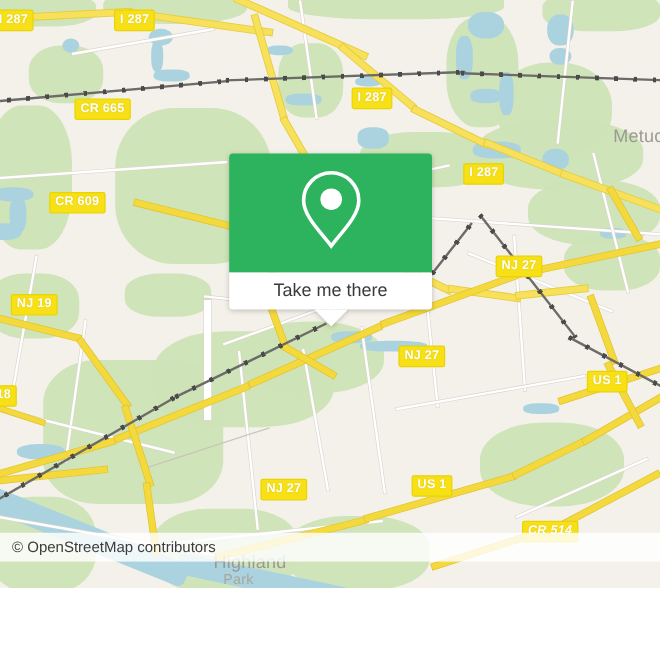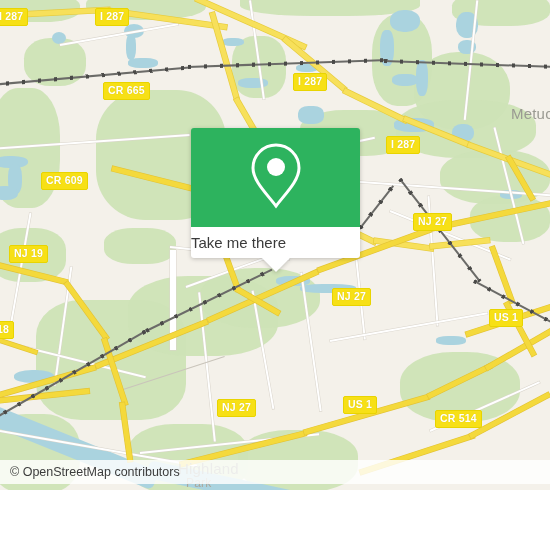--- a/index.html
+++ b/index.html
@@ -115,41 +115,41 @@
     display: flex;
     align-items: center;
     justify-content: center;
   }
   #callout-bottom {
     height: 31px;
     background: #ffffff;
     border-radius: 0 0 3px 3px;
     display: flex;
     align-items: center;
-    justify-content: flex-start;
+    justify-content: center;
   }
   #callout-label {
     color: #3a3a3a;
     font-size: 15px;
   }
   #callout-tail {
     position: absolute;
     left: 50%;
     top: 130px;
     width: 0; height: 0;
     margin-left: -14px;
     border-left: 14px solid transparent;
     border-right: 14px solid transparent;
     border-top: 14px solid #ffffff;
   }
 
   
   #attrib {
     position: absolute;
-    left: 0; top: 460px;
+    left: 0; top: 444px;
     width: 550px; height: 24px;
     background: rgba(255,255,255,.82);
     display: flex;
     align-items: center;
   }
   #attrib-text {
     color: #3c3c3c;
     font-size: 12.5px;
     padding-left: 10px;
   }
@@ -334,32 +334,32 @@
     <div class="rail" style="left:350px;top:240px;width:70px;height:1.6px;transform:rotate(-52deg);"></div>
     <div class="rail" style="left:-10px;top:420px;width:180px;height:1.6px;transform:rotate(-30deg);"></div>
     <div class="rail" style="left:146px;top:330px;width:140px;height:1.6px;transform:rotate(-26deg);"></div>
 
     <div class="placelabel" style="left:511px;top:105px;">Metuc</div>
     <div class="placelabel" style="left:178px;top:460px;">Highland</div>
     <div class="placelabel small" style="left:186px;top:476px;">Park</div>
 
     <div class="shield" style="left:-6px;top:8px;">I 287</div>
     <div class="shield" style="left:95px;top:8px;">I 287</div>
-    <div class="shield" style="left:62px;top:82px;margin-left:41px;">CR 665</div>
+    <div class="shield" style="left:62px;top:82px;">CR 665</div>
     <div class="shield" style="left:293px;top:73px;">I 287</div>
     <div class="shield" style="left:386px;top:136px;">I 287</div>
-    <div class="shield" style="left:41px;top:172px;">CR 609</div>
+    <div class="shield" style="left:41px;top:160px;">CR 609</div>
     <div class="shield" style="left:9px;top:245px;">NJ 19</div>
     <div class="shield" style="left:413px;top:213px;">NJ 27</div>
     <div class="shield" style="left:332px;top:288px;">NJ 27</div>
     <div class="shield" style="left:489px;top:309px;">US 1</div>
     <div class="shield" style="left:-8px;top:321px;">18</div>
     <div class="shield" style="left:217px;top:399px;">NJ 27</div>
     <div class="shield" style="left:343px;top:396px;">US 1</div>
-    <div class="shield" style="left:435px;top:410px;">CR 514</div>
+    <div class="shield" style="left:435px;top:434px;font-style:italic;">CR 514</div>
 
     <div id="callout">
       <div id="callout-top">
         <span>
           <svg width="58" height="70" viewBox="0 0 58 70" aria-hidden="true">
             <path d="M29 4 C16.3 4 6 14.3 6 27 C6 40 20 53 29 65 C38 53 52 40 52 27 C52 14.3 41.7 4 29 4 Z" fill="none" stroke="#ffffff" stroke-width="3"></path>
             <circle cx="29" cy="26" r="9" fill="#ffffff"></circle>
           </svg>
         </span>
       </div>

